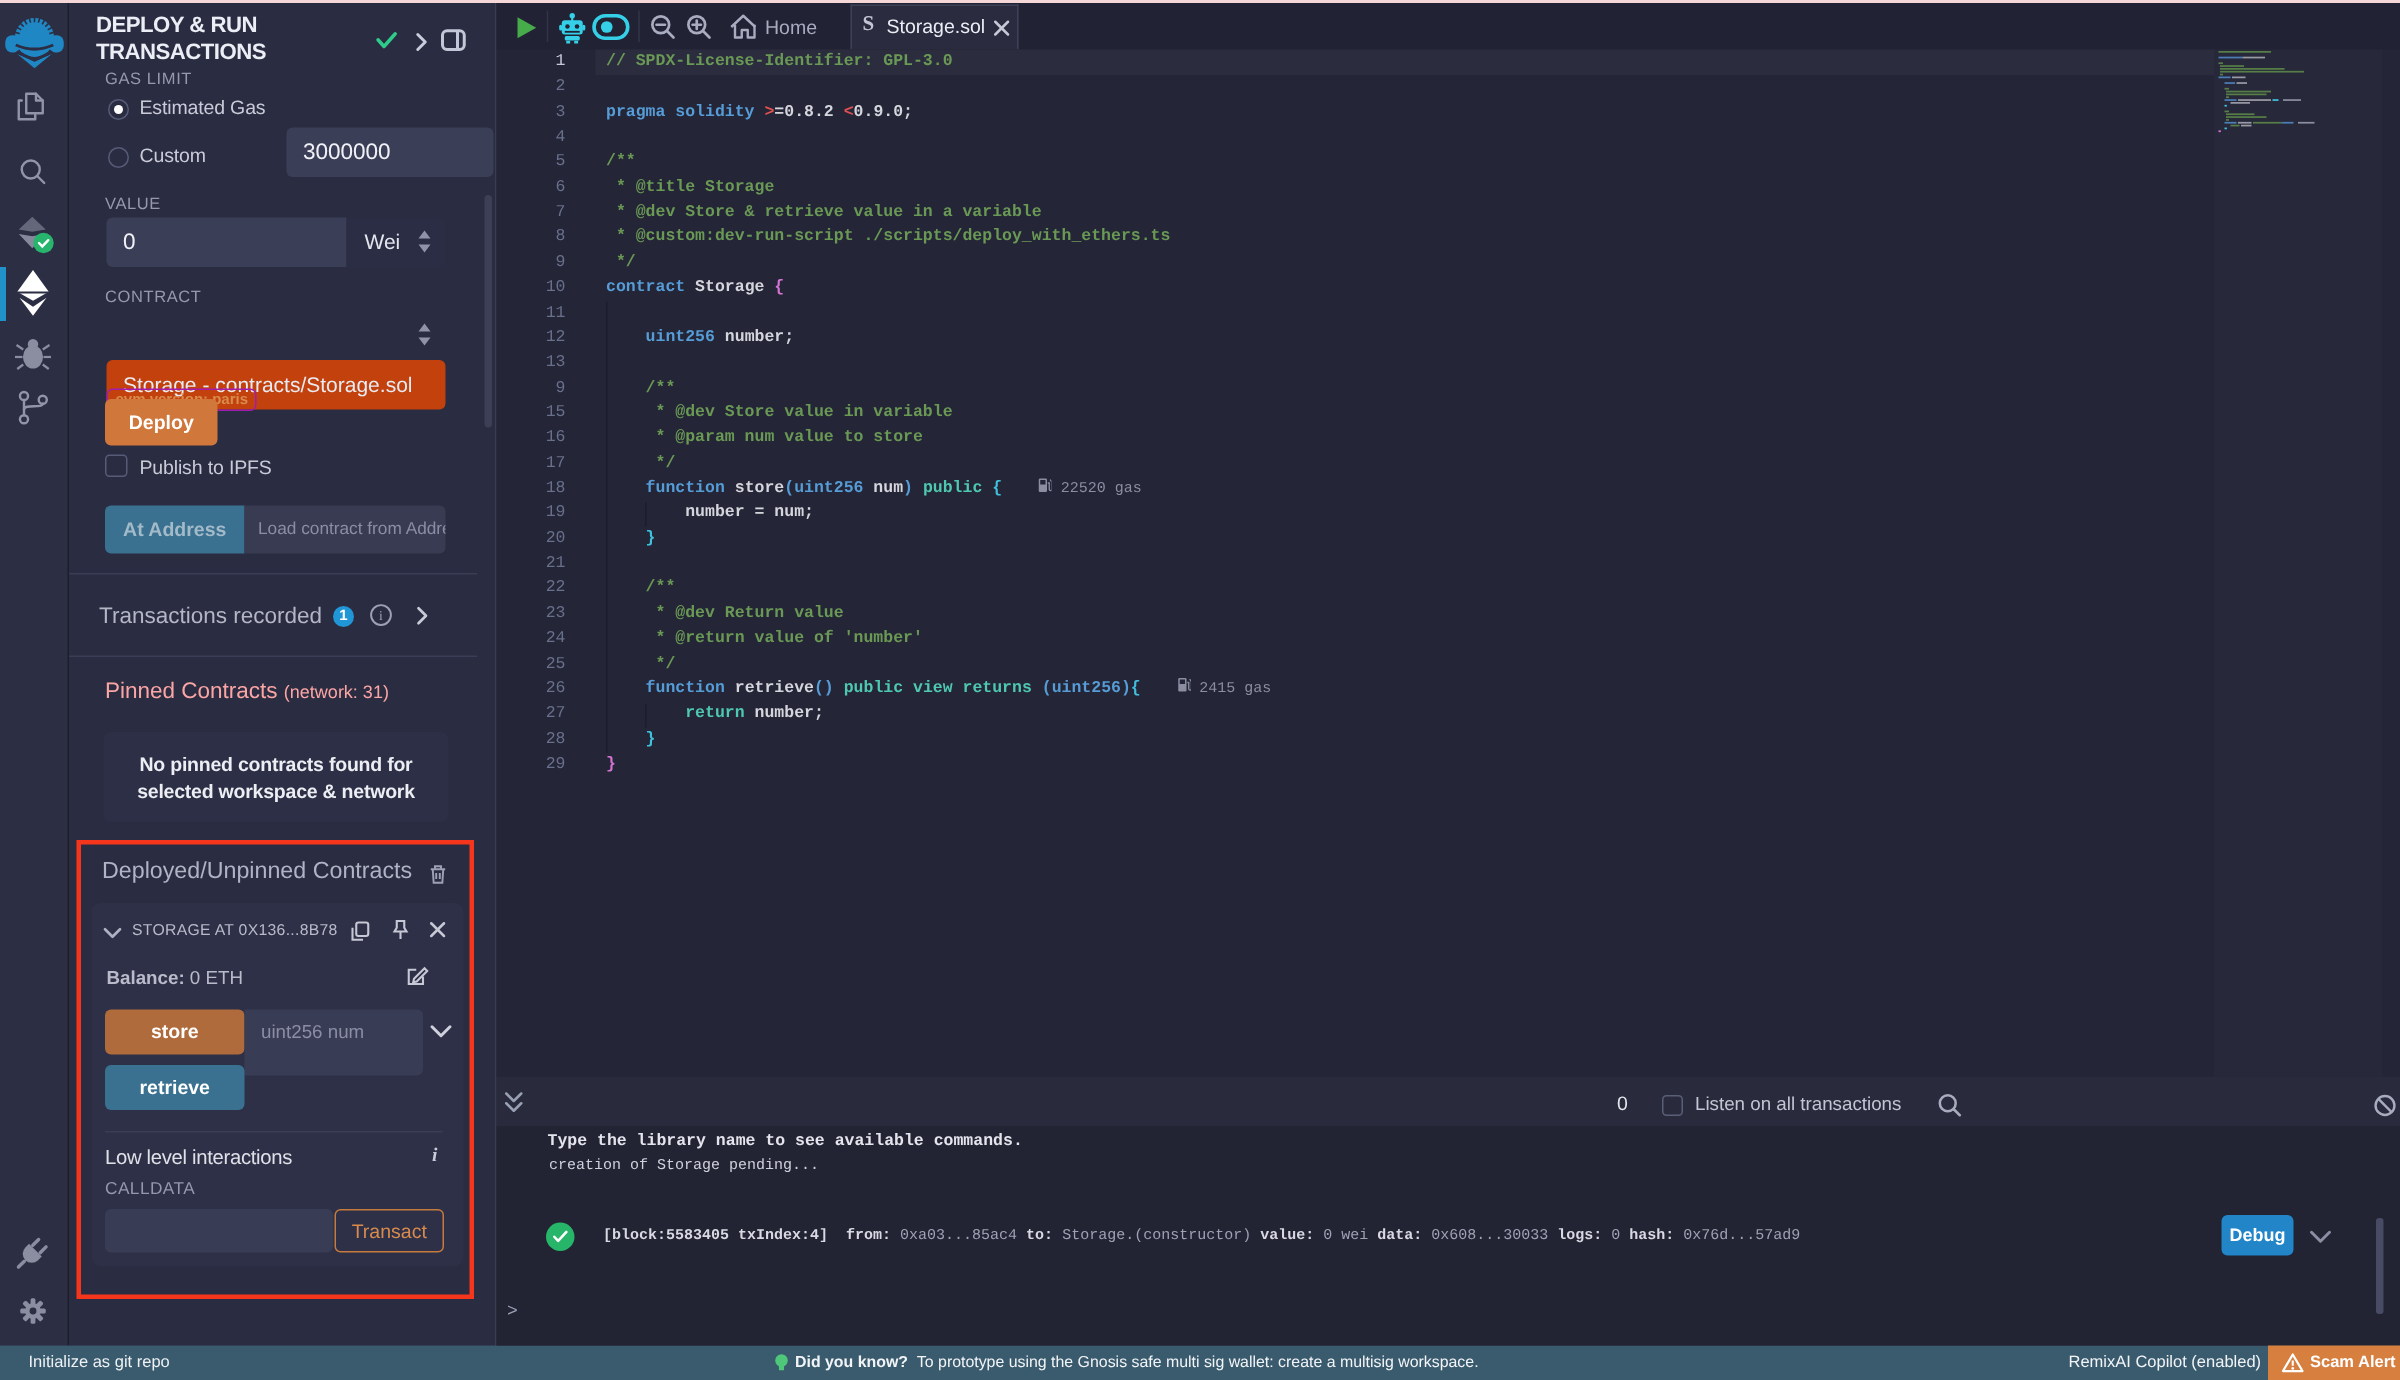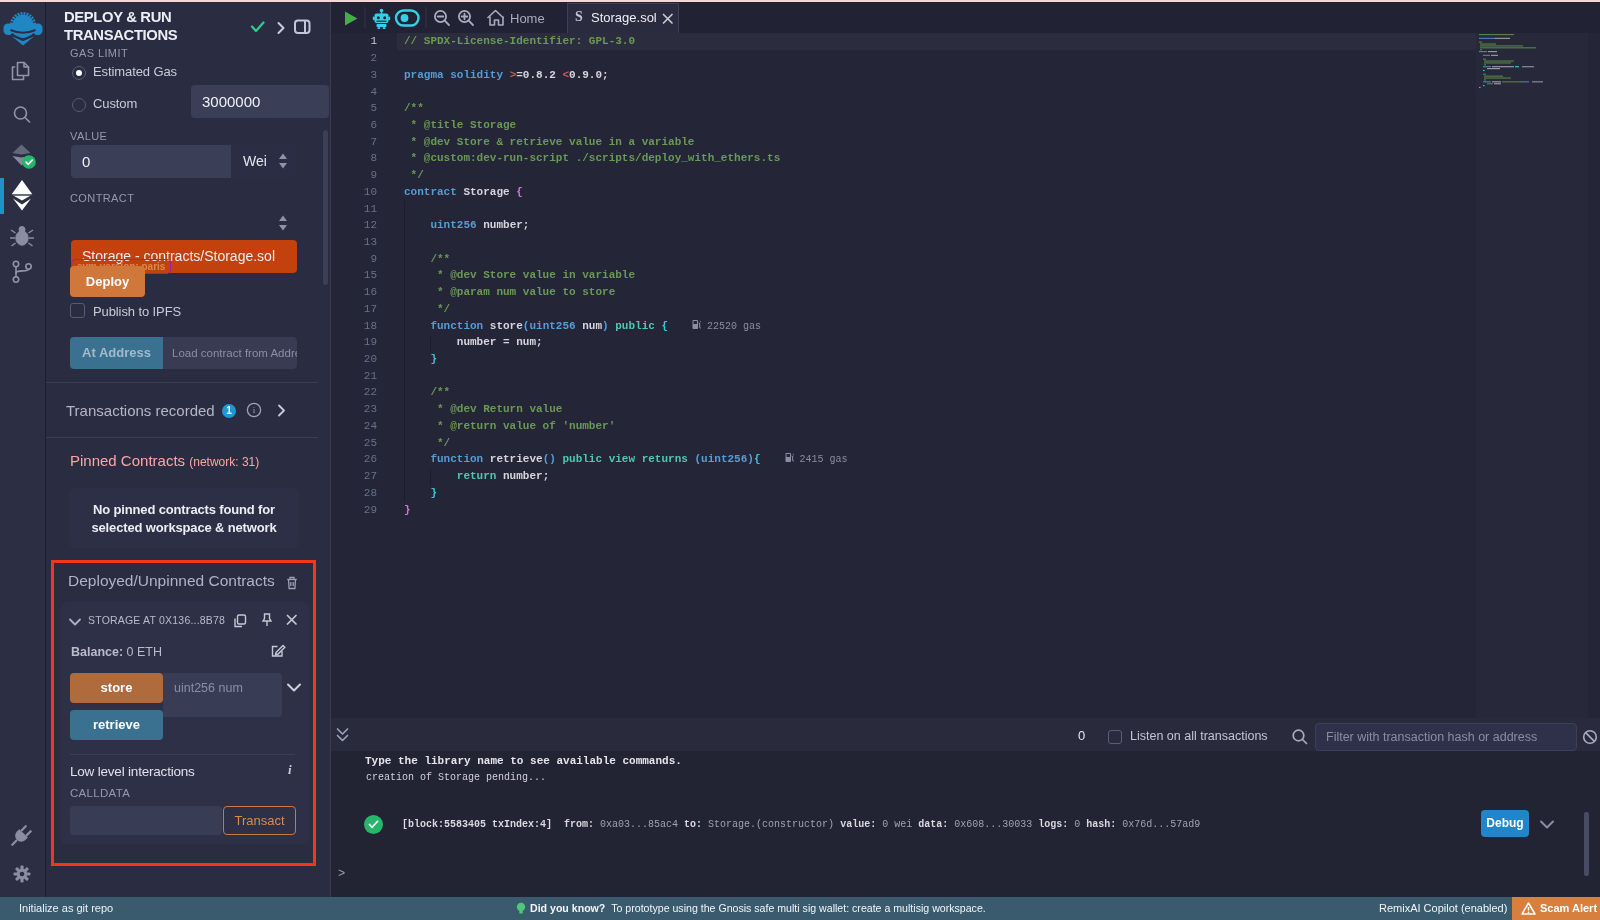--- a/index.html
+++ b/index.html
@@ -410,21 +410,20 @@
 </svg>
 <div class="abs" style="left:1078px;top:728px;font-size:13px;color:#e4e6ee;">0</div>
 <div class="abs" style="left:1108px;top:730px;width:14px;height:14px;border:1.6px solid #5a5f78;border-radius:3px;"></div>
 <div class="abs" style="left:1130px;top:729px;font-size:12.5px;color:#c3c5d2;">Listen on all transactions</div>
 <svg class="abs" style="left:1291px;top:728px" width="18" height="18">
       <g stroke="#a9abbe" stroke-width="1.7" fill="none" stroke-linecap="round">
         <circle cx="7.5" cy="7.5" r="5.3"></circle>
         <line x1="11.5" y1="11.5" x2="15.5" y2="15.5"></line>
       </g>
     </svg>
-<div class="abs" style="left:1315px;top:723px;width:262px;height:28px;background:#2e3149;border:1px solid #3c405b;border-radius:4px;color:#8a8da2;font-size:12.5px;line-height:26px;padding-left:10px;white-space:nowrap;">Filter with transaction hash or address</div>
 <svg class="abs" style="left:1582px;top:729px" width="18" height="18">
       <g stroke="#a9abbe" stroke-width="1.6" fill="none">
         <circle cx="8" cy="8" r="6.3"></circle>
         <line x1="3.6" y1="3.6" x2="12.4" y2="12.4"></line>
       </g>
     </svg>
 <div class="abs mono" style="left:365px;top:755px;font-size:11px;font-weight:bold;color:#e4e5ec;">Type the library name to see available commands.</div>
 <div class="abs mono" style="left:366px;top:772px;font-size:10px;color:#d0d1dc;">creation of Storage pending...</div>
 <div class="abs" style="left:364px;top:815px;width:19px;height:19px;border-radius:50%;background:#27b569;"></div>
 <svg class="abs" style="left:364px;top:815px" width="19" height="19">

